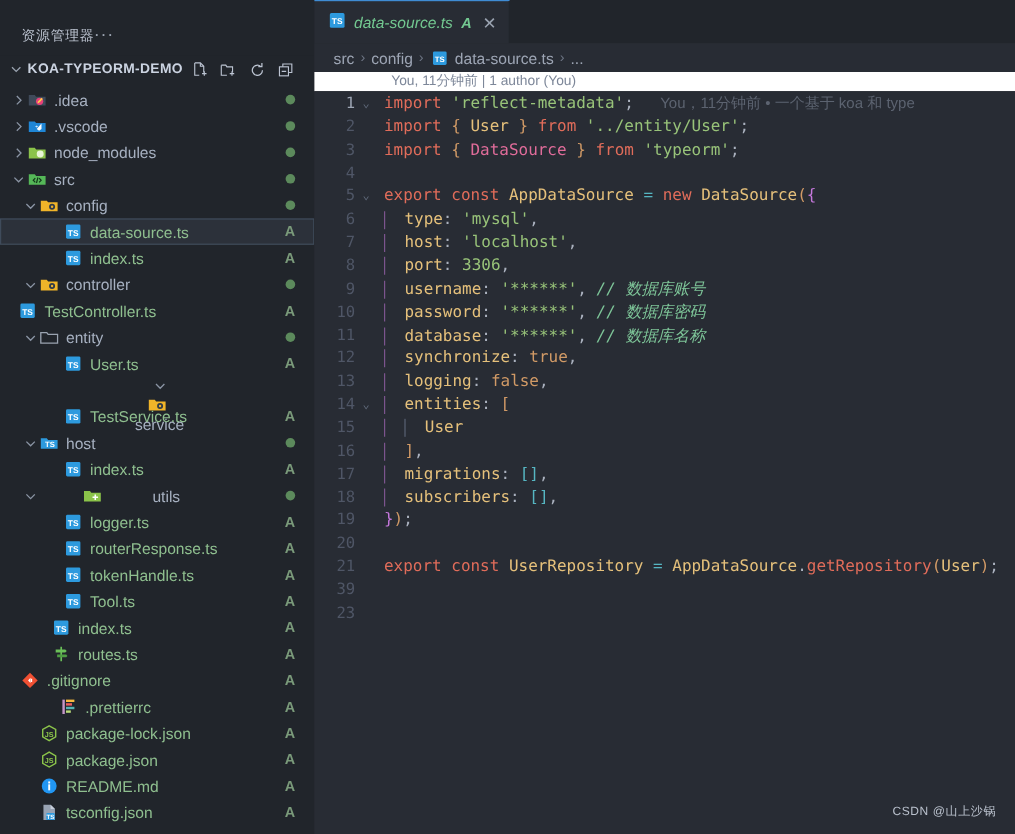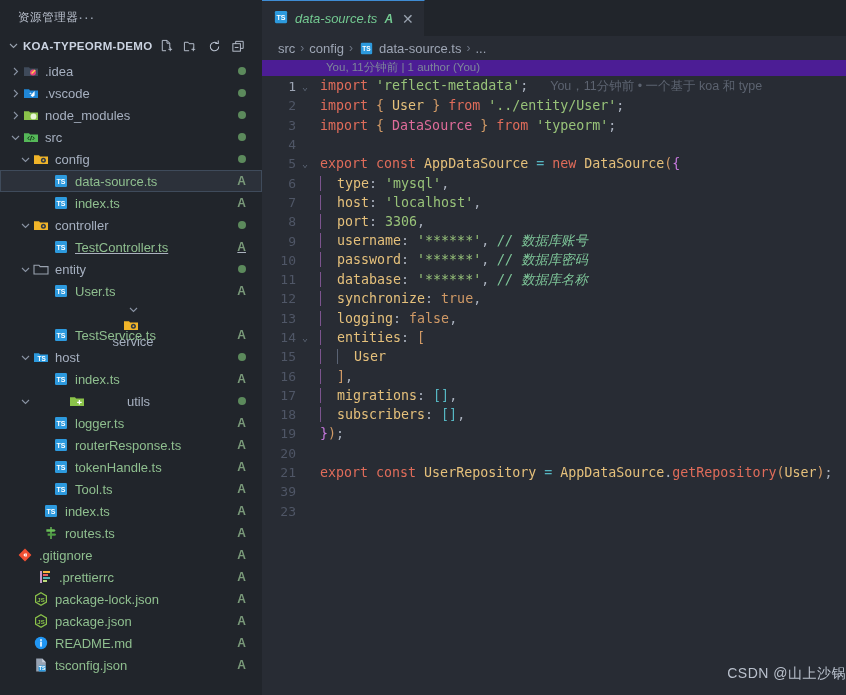--- a/index.html
+++ b/index.html
@@ -16,21 +16,21 @@
   
   .sidebar {
     width:262px; height:695px;
     background:#21252b;
     display:flex; flex-direction:column;
     flex:0 0 262px;
     position:relative;
   }
   .sb-header {
     height:34px; display:flex; align-items:center;
-    padding:0 14px 0 18px; 
+    padding:0 14px 0 18px; margin-top:12px;
   }
   .sb-title {
     font-size:11.5px; letter-spacing:.6px; color:#bbc2cf;
     text-transform:none;
   }
   .sb-dots { color:#9aa3b0; font-size:15px; letter-spacing:1.5px; line-height:10px; padding-bottom:6px; cursor:pointer;}
   .sb-folder-row {
     height:24px; display:flex; align-items:center;
     padding:0 10px 0 8px; gap:4px;
     background:#21252b;
@@ -78,21 +78,21 @@
     height:24px; display:flex; align-items:center; gap:5px;
     padding-left:16px; font-size:13px; color:#9da5b4;
     background:#282c34;
   }
   .breadcrumb .sep { color:#6d7584; font-size:12px; }
   .breadcrumb .crumb { cursor:pointer; white-space:nowrap; }
   .breadcrumb .ficon { width:16px; height:16px; display:inline-flex; align-items:center; justify-content:center;}
 
   .blameline {
     height:16px; font-size:11.5px; color:#7d8799;
-    padding-left:64px; background:#4c1d95; white-space:nowrap;
+    padding-left:64px; background:#ffffff; white-space:nowrap;
   }
 
   .code {
     flex:1; position:relative; background:#282c34;
     font-family:"DejaVu Sans Mono","Liberation Mono",monospace;
     font-size:13.3px;
     overflow:hidden;
     padding-top:1px;
   }
   .cline { height:19.3px; display:flex; align-items:center; white-space:pre; }
@@ -113,22 +113,22 @@
   .var  { color:#e5c07b; }
   .punc { color:#abb2bf; }
   .cmt  { color:#7ec699; font-style:italic; }
   .brk1 { color:#d19a66; }
   .brk2 { color:#c678dd; }
   .brk3 { color:#56b6c2; }
   .mth  { color:#e06c5a; }
   .blame { color:#5c6370; font-size:12.5px; font-family:"Liberation Sans",sans-serif; padding-left:22px;}
 
   .watermark {
-    position:absolute; right:0; bottom:12px;
-    font-size:14px; color:#b9c0cc; letter-spacing:.5px;
+    position:absolute; right:16px; bottom:12px;
+    font-size:10px; color:#b9c0cc; letter-spacing:.5px;
   }
 </style>
 </head>
 <body>
 
 <div class="app">
 
   <div class="sidebar">
 
     <div class="sb-header">
@@ -285,21 +285,21 @@
           <span class="ficon">
             <svg width="16" height="16" viewBox="0 0 16 16">
               <path d="M1 4.2h5l1.1 1.4H15V13H1z" fill="#f0b429"></path>
               <circle cx="10.4" cy="9.3" r="2.5" fill="#2f3a4a"></circle>
               <circle cx="10.4" cy="9.3" r="1" fill="#f0b429"></circle>
             </svg>
           </span>
           <span class="name folder">controller</span>
           <span class="dot"></span>
         </div>
-        <div class="row" style="padding-left: 38px; text-decoration: underline;">
+        <div class="row" style="">
           <span class="twisty"></span>
           <span class="ficon">
             <svg width="16" height="16" viewBox="0 0 16 16">
               <rect x="2" y="2" width="12" height="12" rx="1.2" fill="#2d9ade"></rect>
               <text x="8" y="11.4" font-size="7" font-family="Liberation Sans, sans-serif" font-weight="bold" fill="#fff" text-anchor="middle">TS</text>
             </svg>
           </span>
           <span class="name">TestController.ts</span>
           <span class="badge">A</span>
         </div>
@@ -468,21 +468,21 @@
           <span class="ficon">
             <svg width="16" height="16" viewBox="0 0 16 16">
               <path d="M8 1.6l6.4 6.4L8 14.4 1.6 8z" fill="#f05033"></path>
               <path d="M6.4 8l2-2.2v4.4z" fill="#fff"></path>
               <path d="M9.2 6.6v2.8" stroke="#fff" stroke-width="1.2"></path>
             </svg>
           </span>
           <span class="name">.gitignore</span>
           <span class="badge">A</span>
         </div>
-        <div class="row" style="padding-left: 22px;">
+        <div class="row" style="padding-left: 34px;">
           <span class="twisty"></span>
           <span class="ficon">
             <svg width="16" height="16" viewBox="0 0 16 16">
               <rect x="3" y="2" width="2" height="12" fill="#c596c7"></rect>
               <rect x="6" y="2" width="7" height="2" fill="#f7b93e"></rect>
               <rect x="6" y="5" width="5" height="2" fill="#ea5e5e"></rect>
               <rect x="6" y="8" width="7" height="2" fill="#56b3b4"></rect>
               <rect x="6" y="11" width="4" height="2" fill="#bbdc7a"></rect>
             </svg>
           </span>

